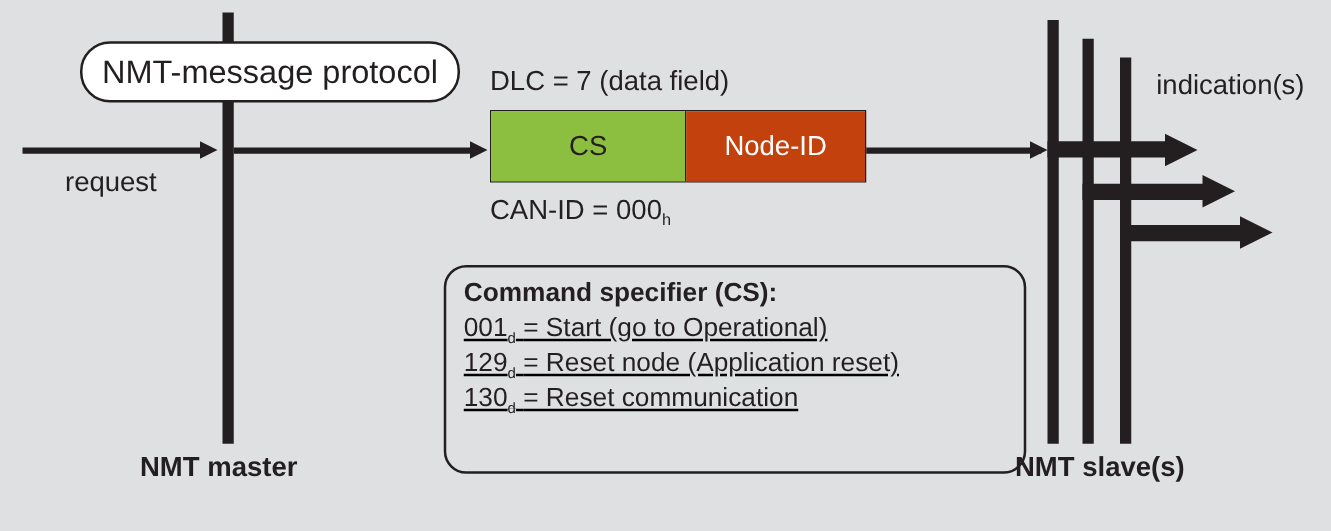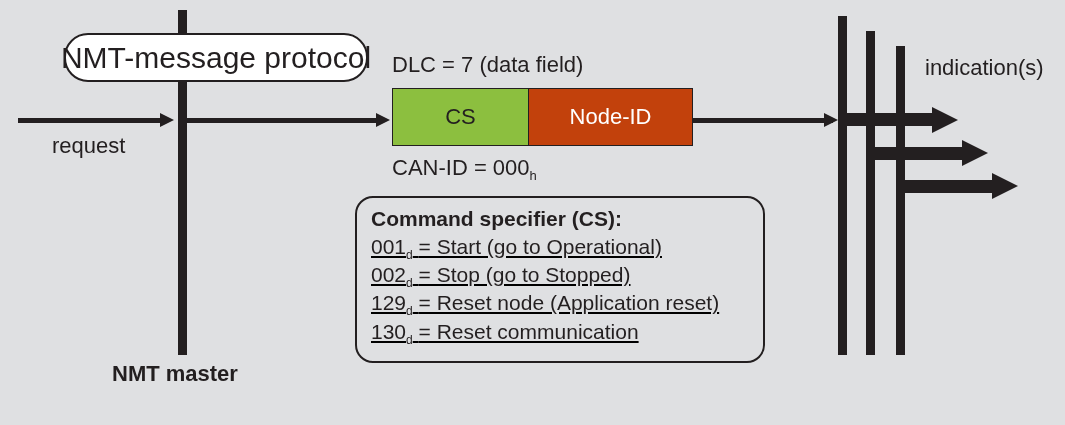--- a/index.html
+++ b/index.html
@@ -42,21 +42,21 @@
   }
 
   
   .pill{
     position:absolute;
     background:#ffffff;
     border:2.5px solid #231f20;
     border-radius:24px;
     display:flex;align-items:center;justify-content:center;
     color:#231f20;
-    font-size:30px;
+    font-size:26px;
     white-space:nowrap;
   }
 
   
   .frame{
     position:absolute;
     border:1.6px solid #231f20;
     display:flex;
     box-sizing:border-box;
   }
@@ -139,42 +139,38 @@
 
   <div class="hline" style="left:187px; top:118px; width:192px; height:5px;"></div>
   <div class="arrowhead small" style="left:376px; top:113px;"></div>
 
   <div class="hline" style="left:693px; top:118px; width:140px; height:5px;"></div>
   <div class="arrowhead small" style="left:824px; top:113px;"></div>
 
   <div class="cap" style="left:392px; top:52px;">DLC = 7 (data field)</div>
 
   <div class="frame" style="left:392px; top:88px; width:301px; height:58px;">
-    <div class="field cs" style="width:136px;">
+    <div class="field cs" style="width:156px;">
       <span>CS</span>
     </div>
     <div class="field nodeid" style="flex:1;">
       <span>Node-ID</span>
     </div>
   </div>
 
   <div class="cap" style="left:392px; top:155px;">
     <span>CAN-ID = 000</span><sub>h</sub>
   </div>
 
-  <div class="csbox" style="left:355px; top:196px; width:410px; height:167px;">
+  <div class="csbox" style="left:355px; top:212px; width:466px; height:167px;">
     <div class="title">Command specifier (CS):</div>
     <ul>
       <li>
         <span>001</span><sub>d</sub>
         <span>= Start (go to Operational)</span>
-      </li>
-      <li>
-        <span>002</span><sub>d</sub>
-        <span>= Stop (go to Stopped)</span>
       </li>
       <li>
         <span>129</span><sub>d</sub>
         <span>= Reset node (Application reset)</span>
       </li>
       <li>
         <span>130</span><sub>d</sub>
         <span>= Reset communication</span>
       </li>
     </ul>
@@ -192,14 +188,15 @@
   <div class="arrowhead big" style="left:932px; top:107px;"></div>
 
   <div class="hline" style="left:866px; top:147px; width:104px; height:13px;"></div>
   <div class="arrowhead big" style="left:962px; top:140px;"></div>
 
   <div class="hline" style="left:896px; top:180px; width:104px; height:13px;"></div>
   <div class="arrowhead big" style="left:992px; top:173px;"></div>
 
   <div class="cap" style="left:925px; top:55px;">indication(s)</div>
 
+  <div class="cap bold" style="left:812px; top:361px;">NMT slave(s)</div>
 
 </div>
 
 </body></html>

